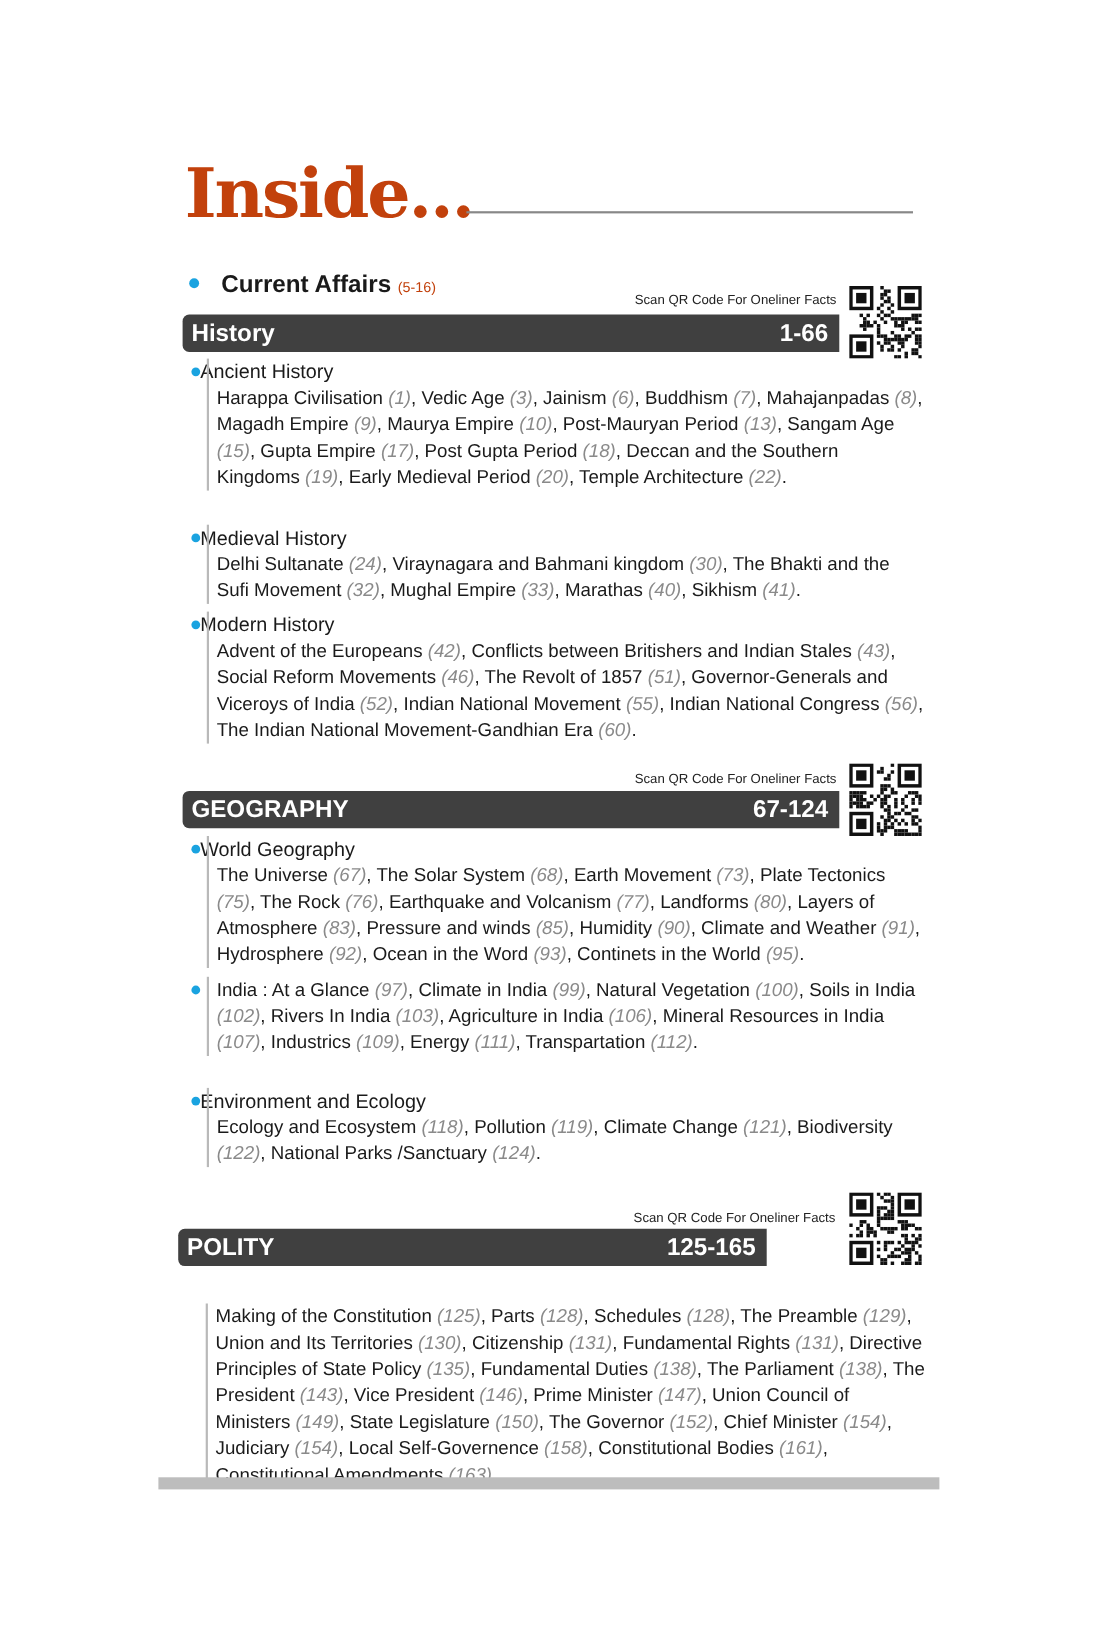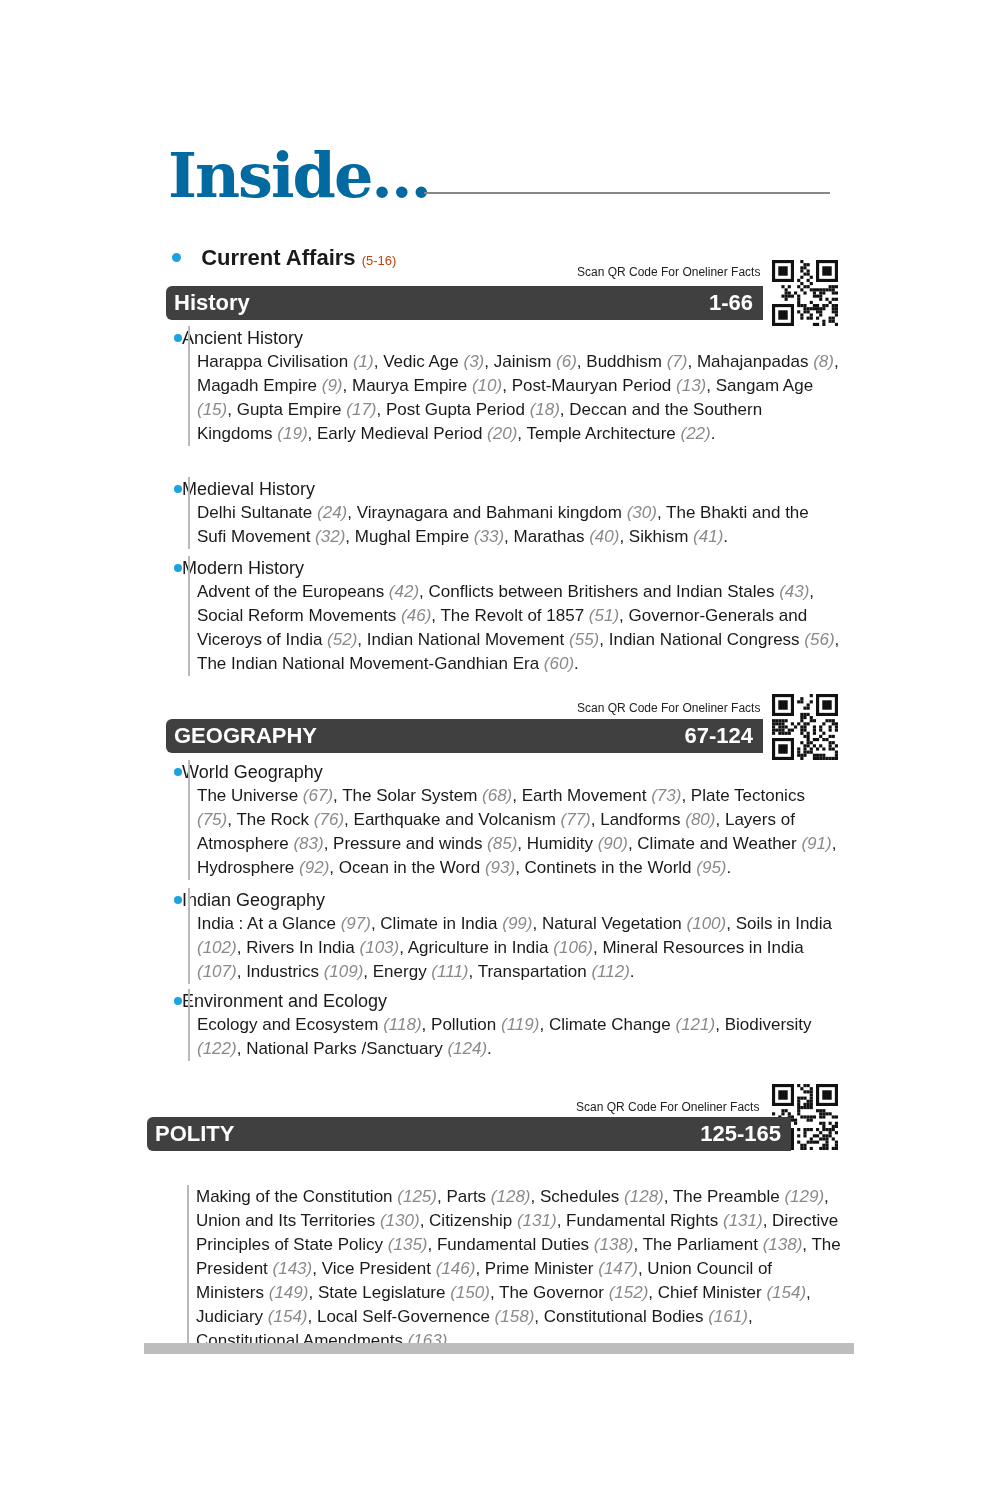--- a/index.html
+++ b/index.html
@@ -1,20 +1,20 @@
 <!DOCTYPE html>
 <html><head>
   <meta charset="utf-8">
   <style>
     html, body { margin:0; padding:0; background:#ffffff; }
     body { width:1000px; height:1500px; position:relative; overflow:hidden;
            font-family:"Liberation Sans", "DejaVu Sans", sans-serif; color:#1a1a1a; }
     .title-wrap { position:absolute; left:168px; top:140px; width:662px; height:72px; }
     .title { position:absolute; left:0; top:0; font-family:"DejaVu Serif", "Liberation Serif", serif;
-             font-weight:bold; font-size:62px; color:#0369a1; letter-spacing:-2px; line-height:72px; }
+             font-weight:bold; font-size:62px; color:#c2410c; letter-spacing:-2px; line-height:72px; }
     .title-rule { position:absolute; left:256px; right:0; top:52px; height:2px; background:#888; }
 
     .ca { position:absolute; left:172px; top:245px; font-size:22px; }
     .ca .bullet { display:inline-block; width:9px; height:9px; border-radius:50%; background:#1aa3e0;
                   margin-right:14px; vertical-align:middle; position:relative; top:-2px; }
     .ca .label { font-weight:bold; }
     .ca .range { font-size:13px; color:#c2410c; }
 
     .qr-note { position:absolute; font-size:12px; color:#222; white-space:nowrap; }
     .qr { position:absolute; width:66px; height:66px; }
@@ -319,21 +319,20 @@
 </div>
 <div class="sub" style="top:760px;">
     <div class="bar"></div>
     <div class="dot"></div>
     <div class="head">World Geography</div>
     <div class="body"><span>The Universe </span><span class="pg">(67)</span>, <span>The Solar System </span><span class="pg">(68)</span>, <span>Earth Movement </span><span class="pg">(73)</span>, <span>Plate Tectonics </span><span class="pg">(75)</span>, <span>The Rock </span><span class="pg">(76)</span>, <span>Earthquake and Volcanism </span><span class="pg">(77)</span>, <span>Landforms </span><span class="pg">(80)</span>, <span>Layers of Atmosphere </span><span class="pg">(83)</span>, <span>Pressure and winds </span><span class="pg">(85)</span>, <span>Humidity </span><span class="pg">(90)</span>, <span>Climate and Weather </span><span class="pg">(91)</span>, <span>Hydrosphere </span><span class="pg">(92)</span>, <span>Ocean in the Word </span><span class="pg">(93)</span>, <span>Continets in the World </span><span class="pg">(95)</span>.</div>
   </div>
 <div class="sub" style="top:888px;">
     <div class="bar"></div>
     <div class="dot"></div>
-    <div class="head">Indian Geography</div>
     <div class="body"><span>India : At a Glance </span><span class="pg">(97)</span>, <span>Climate in India </span><span class="pg">(99)</span>, <span>Natural Vegetation </span><span class="pg">(100)</span>, <span>Soils in India </span><span class="pg">(102)</span>, <span>Rivers In India </span><span class="pg">(103)</span>, <span>Agriculture in India </span><span class="pg">(106)</span>, <span>Mineral Resources in India </span><span class="pg">(107)</span>, <span>Industrics </span><span class="pg">(109)</span>, <span>Energy </span><span class="pg">(111)</span>, <span>Transpartation </span><span class="pg">(112)</span>.</div>
   </div>
 <div class="sub" style="top:989px;">
     <div class="bar"></div>
     <div class="dot"></div>
     <div class="head">Environment and Ecology</div>
     <div class="body"><span>Ecology and Ecosystem </span><span class="pg">(118)</span>, <span>Pollution </span><span class="pg">(119)</span>, <span>Climate Change </span><span class="pg">(121)</span>, <span>Biodiversity </span><span class="pg">(122)</span>, <span>National Parks /Sanctuary </span><span class="pg">(124)</span>.</div>
   </div>
 
 <div class="qr-note" style="left:576px; top:1100px;">Scan QR Code For Oneliner Facts</div>
@@ -455,21 +454,21 @@
     <rect x="0" y="0" width="7" height="7" fill="#111"></rect>
     <rect x="1" y="1" width="5" height="5" fill="#fff"></rect>
     <rect x="2" y="2" width="3" height="3" fill="#111"></rect>
     <rect x="14" y="0" width="7" height="7" fill="#111"></rect>
     <rect x="15" y="1" width="5" height="5" fill="#fff"></rect>
     <rect x="16" y="2" width="3" height="3" fill="#111"></rect>
     <rect x="0" y="14" width="7" height="7" fill="#111"></rect>
     <rect x="1" y="15" width="5" height="5" fill="#fff"></rect>
     <rect x="2" y="16" width="3" height="3" fill="#111"></rect>
   </svg>
-<div class="band" style="left:147px; top:1117px; width:644px;">
+<div class="band" style="left:162px; top:1117px; width:535px;">
   <span class="name">POLITY</span>
   <span class="pages">125-165</span>
 </div>
 <div class="sub" style="top:1157px; left:171px;margin-top:28px;">
     <div class="bar"></div>
     <div class="body"><span>Making of the Constitution </span><span class="pg">(125)</span>, <span>Parts </span><span class="pg">(128)</span>, <span>Schedules </span><span class="pg">(128)</span>, <span>The Preamble </span><span class="pg">(129)</span>, <span>Union and Its Territories </span><span class="pg">(130)</span>, <span>Citizenship </span><span class="pg">(131)</span>, <span>Fundamental Rights </span><span class="pg">(131)</span>, <span>Directive Principles of State Policy </span><span class="pg">(135)</span>, <span>Fundamental Duties </span><span class="pg">(138)</span>, <span>The Parliament </span><span class="pg">(138)</span>, <span>The President </span><span class="pg">(143)</span>, <span>Vice President </span><span class="pg">(146)</span>, <span>Prime Minister </span><span class="pg">(147)</span>, <span>Union Council of Ministers </span><span class="pg">(149)</span>, <span>State Legislature </span><span class="pg">(150)</span>, <span>The Governor </span><span class="pg">(152)</span>, <span>Chief Minister </span><span class="pg">(154)</span>, <span>Judiciary </span><span class="pg">(154)</span>, <span>Local Self-Governence </span><span class="pg">(158)</span>, <span>Constitutional Bodies </span><span class="pg">(161)</span>, <span>Constitutional Amendments </span><span class="pg">(163)</span>.</div>
   </div>
 
 <div class="bottom-bar"></div>
 

